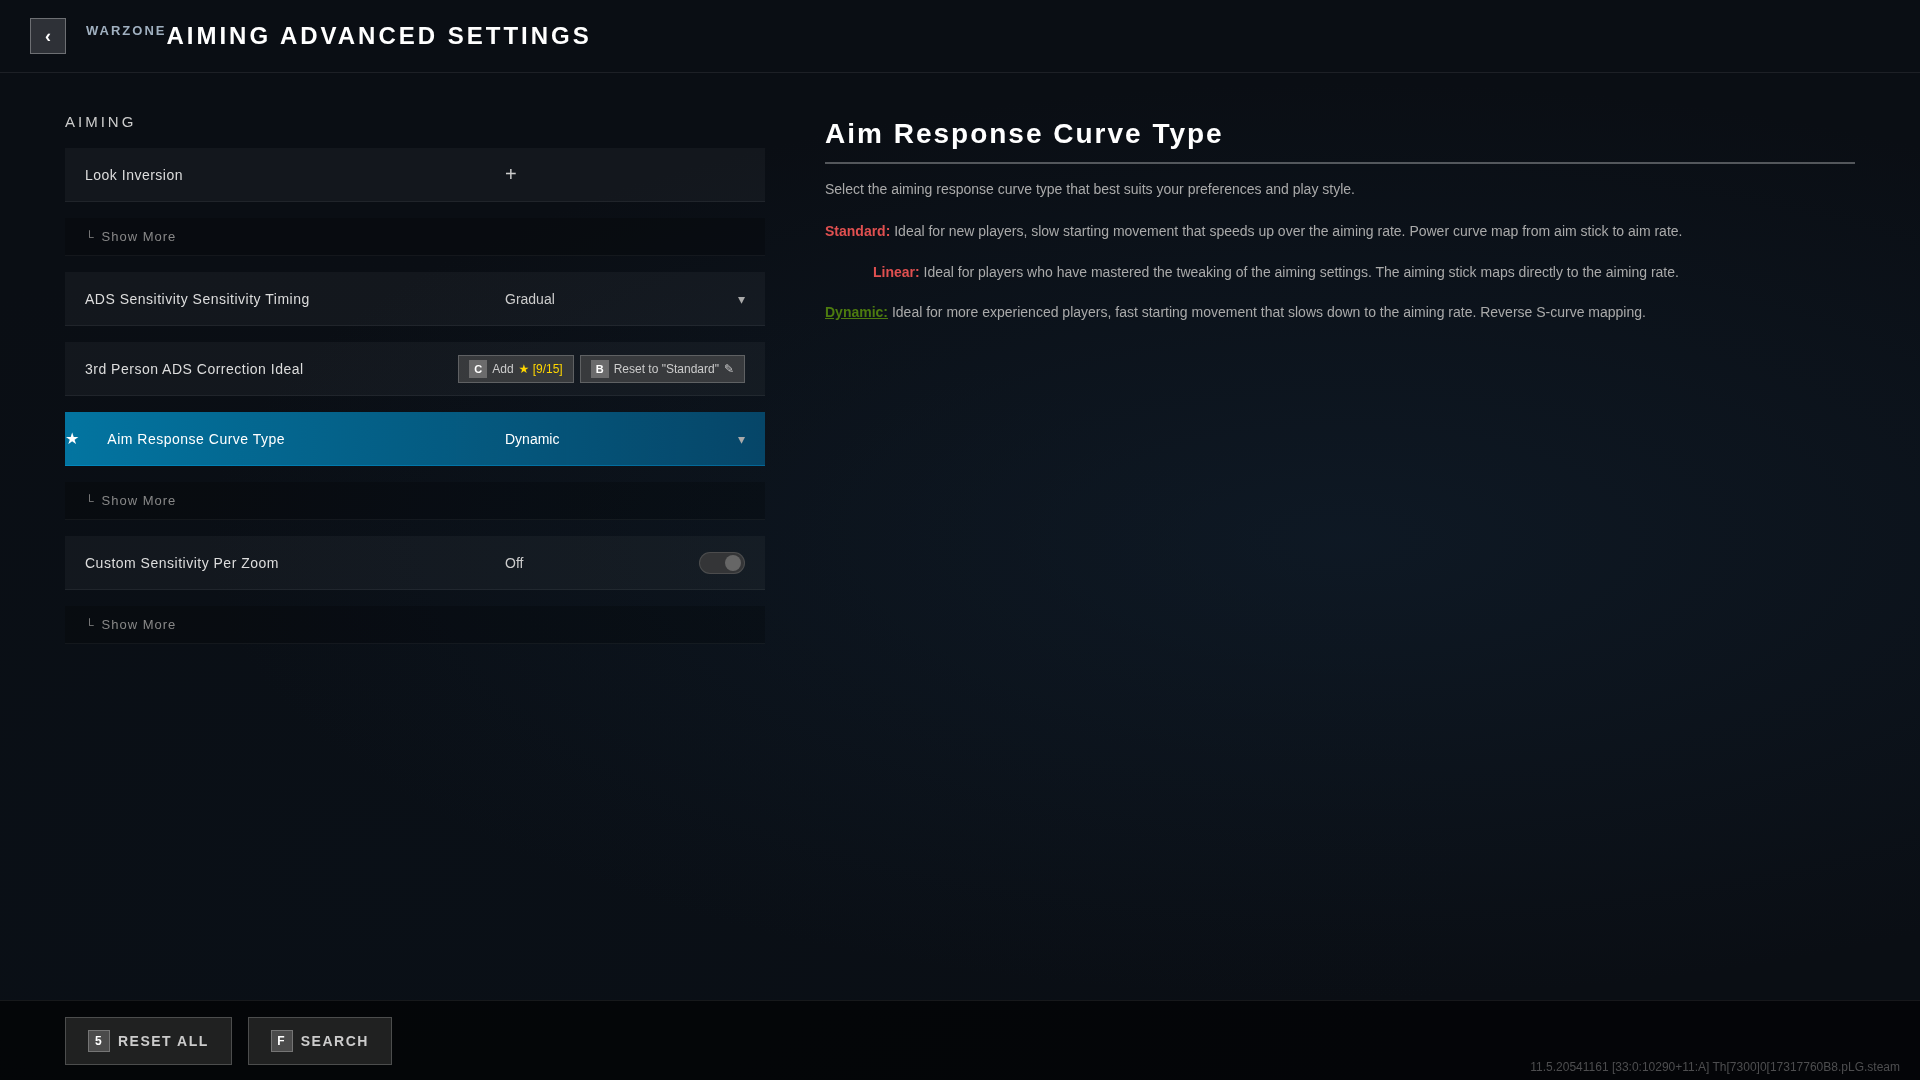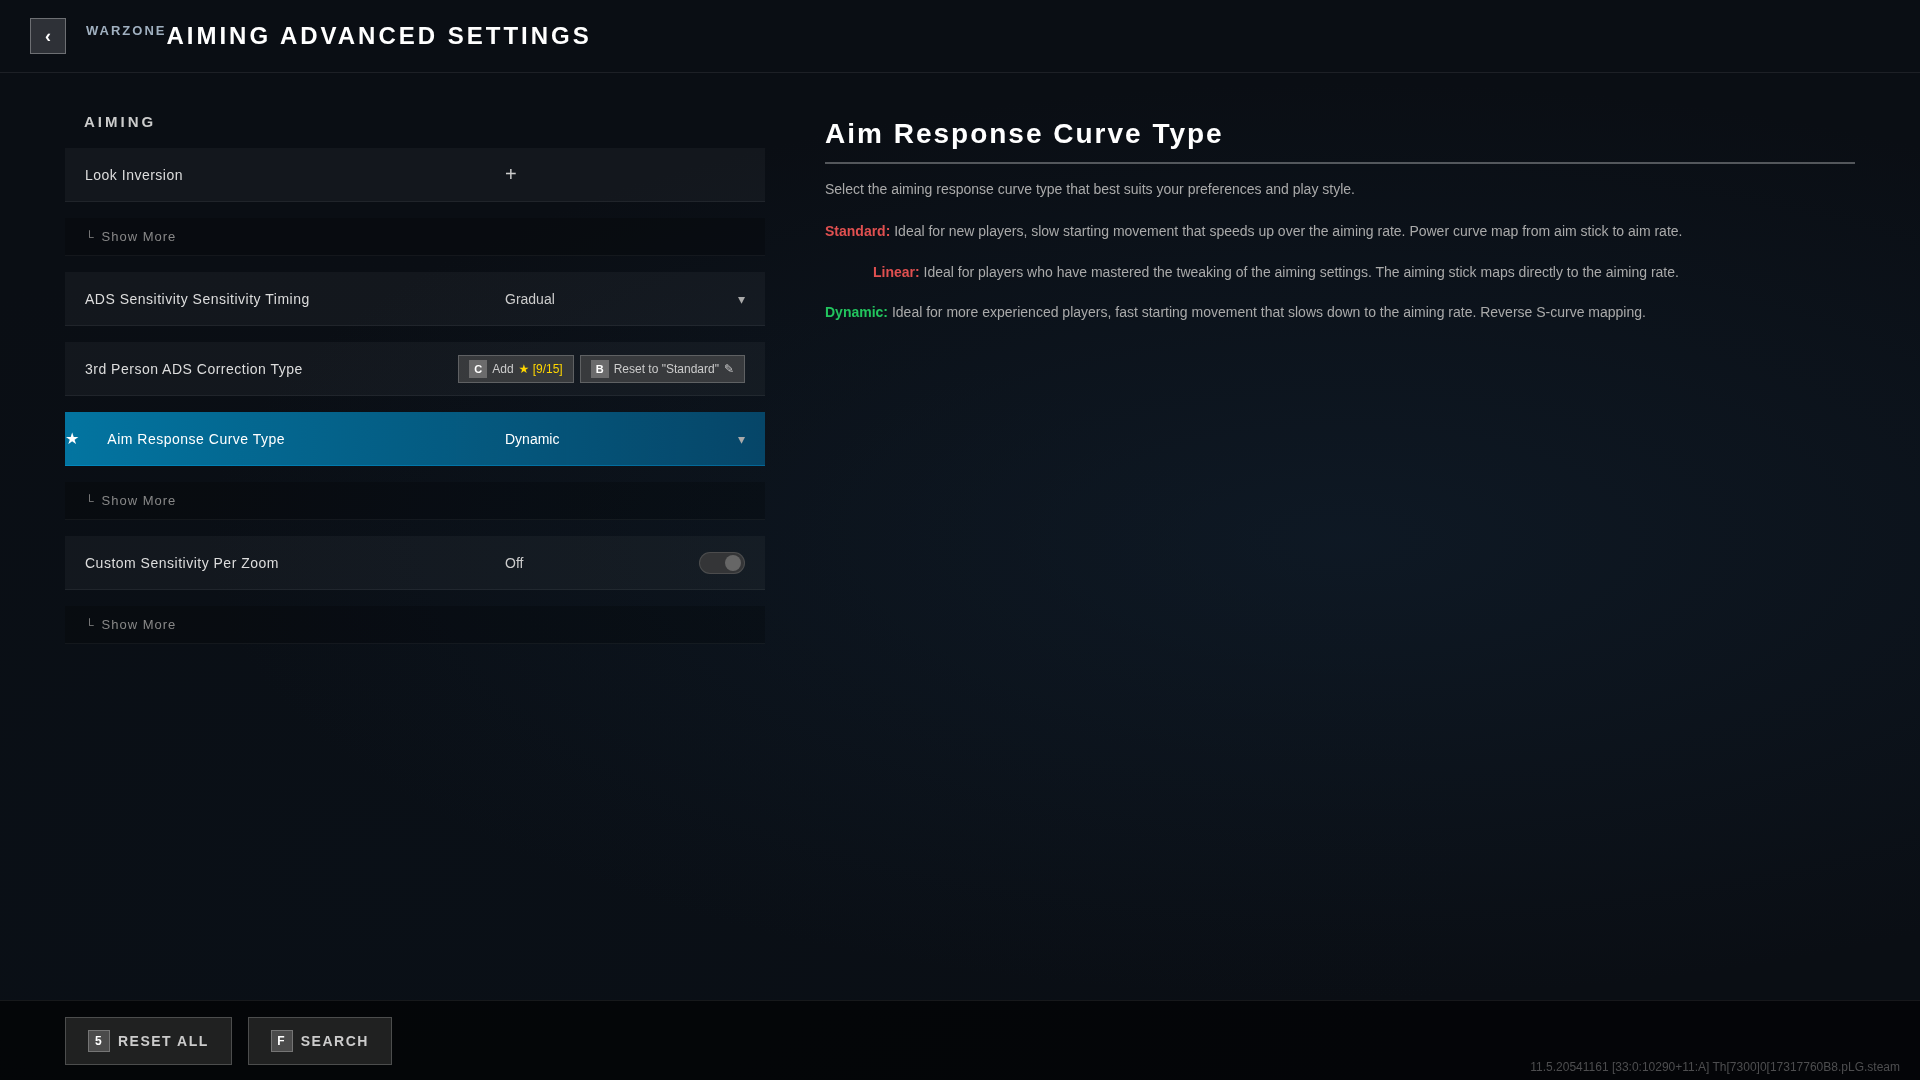--- a/index.html
+++ b/index.html
@@ -92,25 +92,24 @@
 
     
     .left-panel {
       width: 700px;
       flex-shrink: 0;
     }
 
     .section-title {
       color: #ccc;
       font-size: 15px;
-      font-weight: bold;
+      font-weight: normal;
       letter-spacing: 3px;
       text-transform: uppercase;
       margin-bottom: 18px;
-      margin-left: 19px;
     }
 
     .settings-list {
       display: flex;
       flex-direction: column;
       gap: 16px;
     }
 
     .setting-row {
       display: flex;
@@ -287,21 +286,21 @@
       line-height: 1.6;
       color: #aaa;
     }
 
     .detail-option .option-name {
       font-weight: bold;
     }
 
     .option-name.standard { color: #e05050; }
     .option-name.linear { color: #e05050; padding-left: 48px; }
-    .option-name.dynamic { color: #22c55e; }
+    .option-name.dynamic { color: #4d7c0f; text-decoration: underline; }
 
     
     .bottom-bar {
       position: absolute;
       bottom: 0;
       left: 0;
       right: 0;
       height: 80px;
       background: rgba(0,0,0,0.6);
       border-top: 1px solid rgba(255,255,255,0.08);
@@ -383,21 +382,21 @@
 
         <div class="setting-row">
           <span class="setting-name">ADS Sensitivity Sensitivity Timing</span>
           <span class="setting-value">
             <span>Gradual</span>
             <span class="expand-icon">▾</span>
           </span>
         </div>
 
         <div class="setting-row">
-          <span class="setting-name">3rd Person ADS Correction Type</span>
+          <span class="setting-name">3rd Person ADS Correction Ideal</span>
           <span class="setting-value">
             <div class="button-group">
               <div class="kbd-btn">
                 <span class="kbd-letter">C</span>
                 <span>Add</span>
                 <span class="star-count">★ [9/15]</span>
               </div>
               <div class="kbd-btn">
                 <span class="kbd-letter">B</span>
                 <span>Reset to "Standard"</span>

